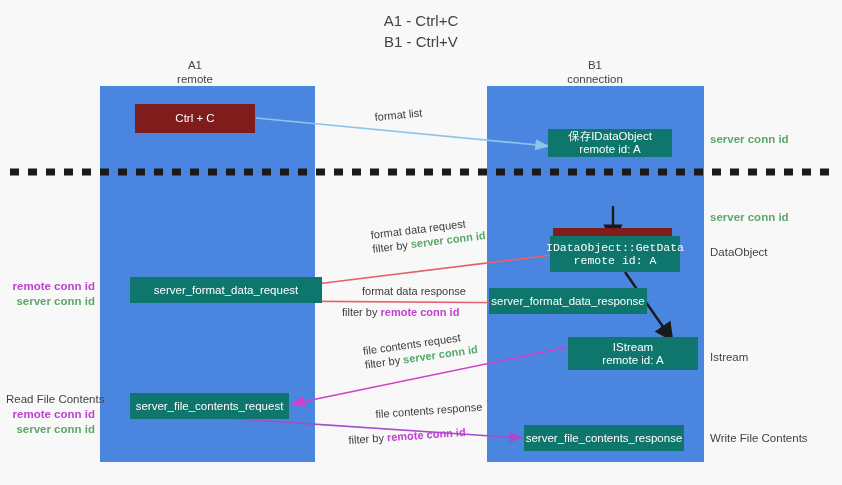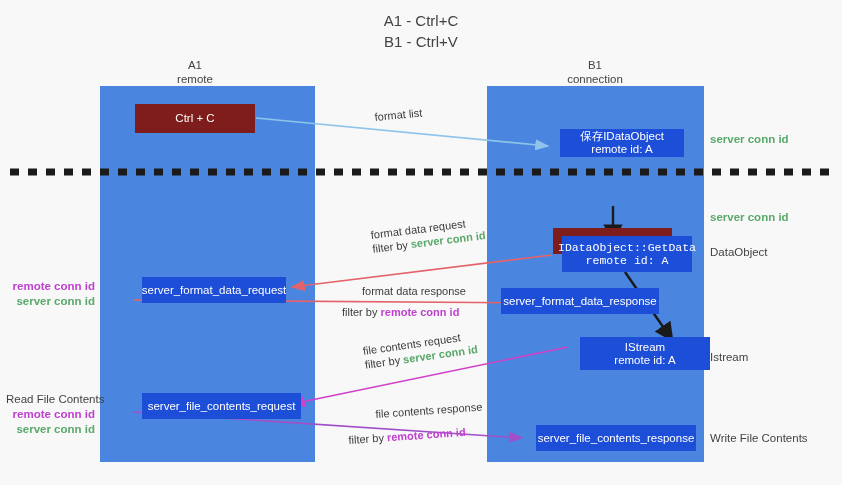--- a/index.html
+++ b/index.html
@@ -29,21 +29,21 @@
   
   .lane{position:absolute;background:#4a86e0;}
 
   
   .box{
     position:absolute;display:flex;align-items:center;justify-content:center;
     text-align:center;color:#ffffff;font-size:11.5px;line-height:13px;
     box-sizing:border-box;padding:2px 4px;
   }
   .box.green{background:#7f1d1d;}
-  .box.orange{background:#1d4ed8;margin-left:12px;}
+  .box.orange{background:#0f766e;}
   .box .two-line{white-space:pre-line;}
 
   
   .note{position:absolute;font-size:11.5px;line-height:14px;color:#434343;}
   .note.green{color:#5aa86a;font-weight:bold;}
   .note.plain{color:#434343;font-weight:normal;}
 
   
   .elabel{
     position:absolute;font-size:11px;line-height:14px;color:#3c3c3c;
@@ -127,21 +127,21 @@
 
   <div class="box green" style="left:553px;top:180px;width:119px;height:26px;margin-top:48px;">
     <span class="two-line">Ctrl + V</span>
   </div>
 
   <div class="box orange" style="left:550px;top:236px;width:130px;height:36px;font-family:Liberation Mono, monospace;">
     <span class="two-line">IDataObject::GetData
 remote id: A</span>
   </div>
 
-  <div class="box orange" style="left:130px;top:277px;width:144px;height:26px;">
+  <div class="box orange" style="left:130px;top:277px;width:192px;height:26px;">
     <span>server_format_data_request</span>
   </div>
 
   <div class="box orange" style="left:489px;top:288px;width:158px;height:26px;">
     <span>server_format_data_response</span>
   </div>
 
   <div class="box orange" style="left:568px;top:337px;width:130px;height:33px;">
     <span class="two-line">IStream
 remote id: A</span>

